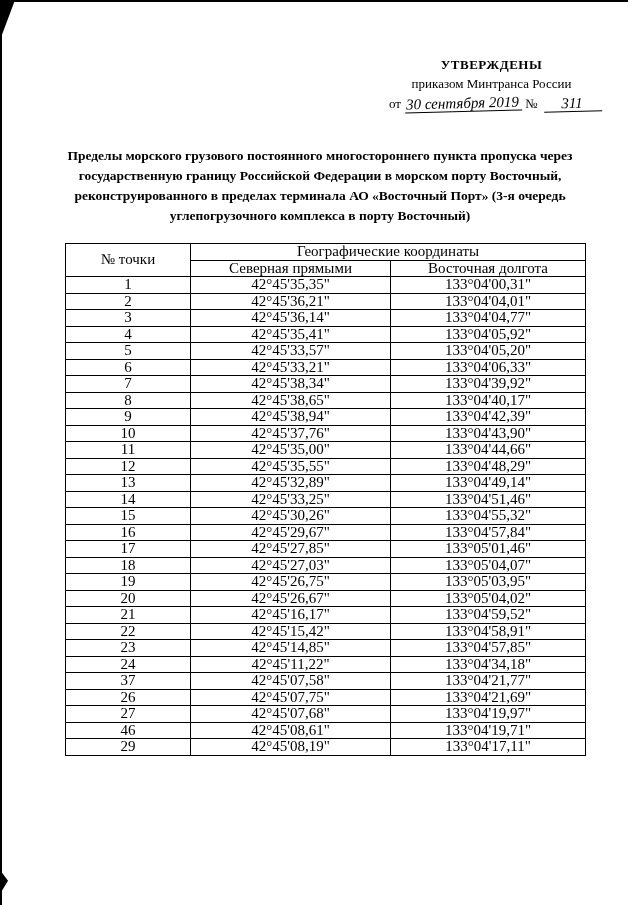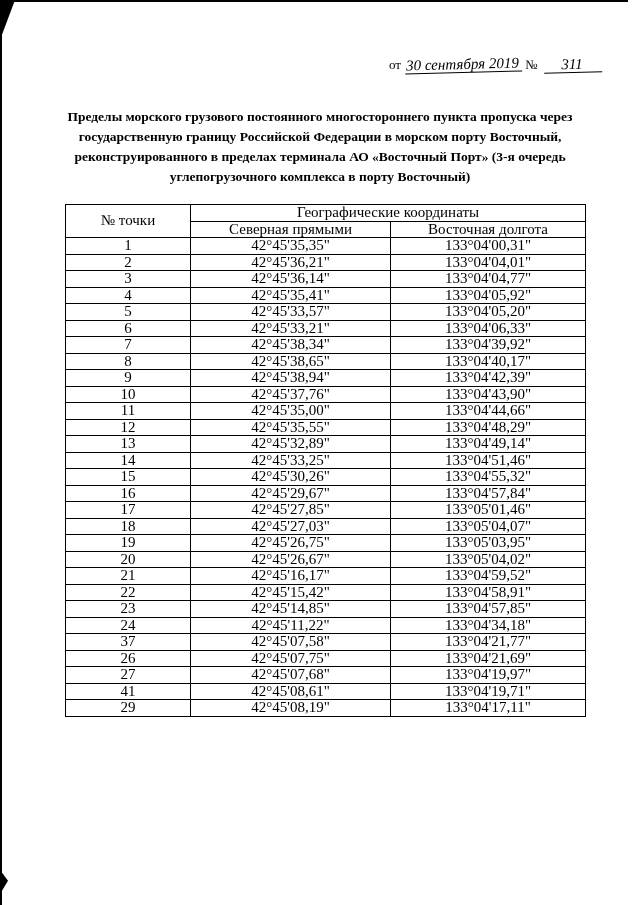--- a/index.html
+++ b/index.html
@@ -84,20 +84,22 @@
 <body>
 
 <div class="page">
 
   <div class="art-top"></div>
   <div class="art-left"></div>
   <div class="art-corner"></div>
   <div class="art-blob"></div>
 
   <div class="approval">
+    <div class="bold">УТВЕРЖДЕНЫ</div>
+    <div>приказом Минтранса России</div>
     <div class="date-line">
       <span>от</span>
       <span class="handwritten">30 сентября 2019</span>
       <span>№</span>
       <span class="handwritten num">311</span>
     </div>
   </div>
 
   <div class="doc-title">Пределы морского грузового постоянного многостороннего пункта пропуска через государственную границу Российской Федерации в морском порту Восточный, реконструированного в пределах терминала АО «Восточный Порт» (3-я очередь углепогрузочного комплекса в порту Восточный)</div>
 
@@ -248,21 +250,21 @@
           <td>26</td>
           <td>42°45'07,75"</td>
           <td>133°04'21,69"</td>
         </tr>
         <tr>
           <td>27</td>
           <td>42°45'07,68"</td>
           <td>133°04'19,97"</td>
         </tr>
         <tr>
-          <td>41</td>
+          <td>46</td>
           <td>42°45'08,61"</td>
           <td>133°04'19,71"</td>
         </tr>
         <tr>
           <td>29</td>
           <td>42°45'08,19"</td>
           <td>133°04'17,11"</td>
         </tr>
       </tbody>
   </table>

